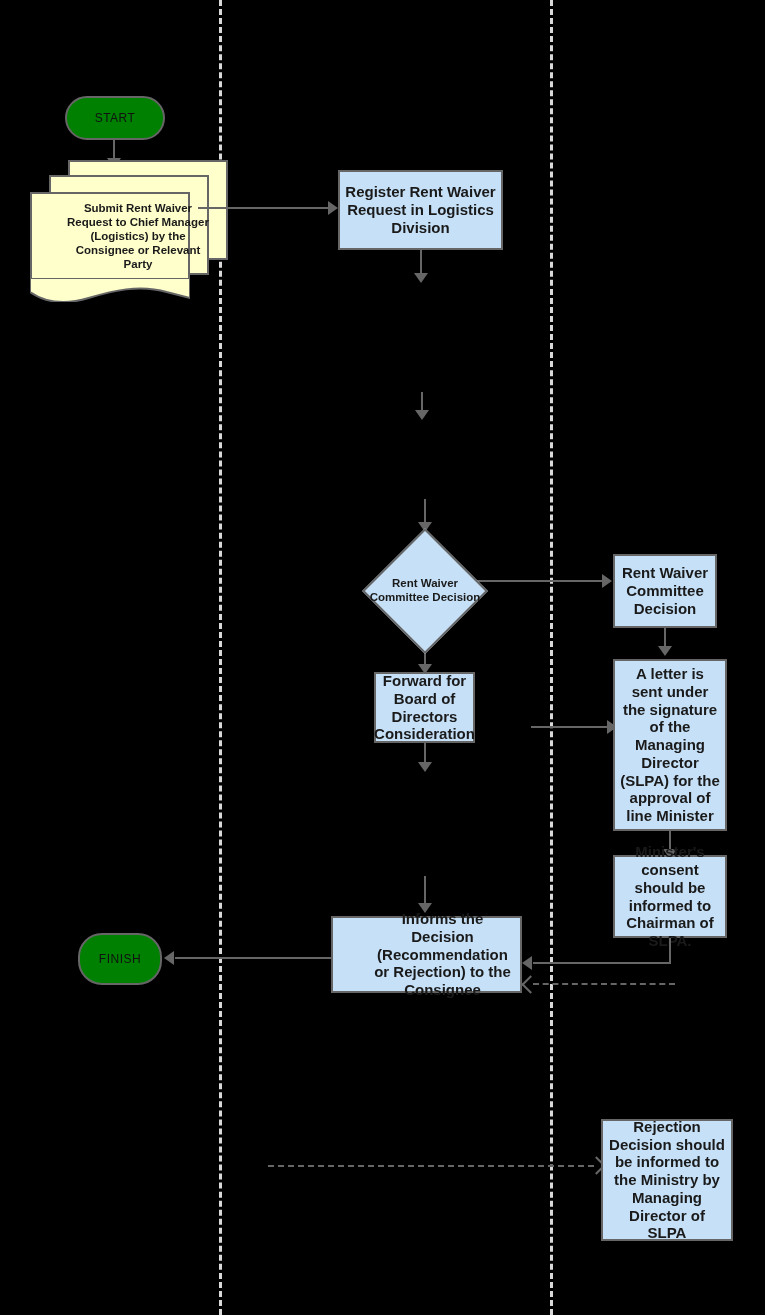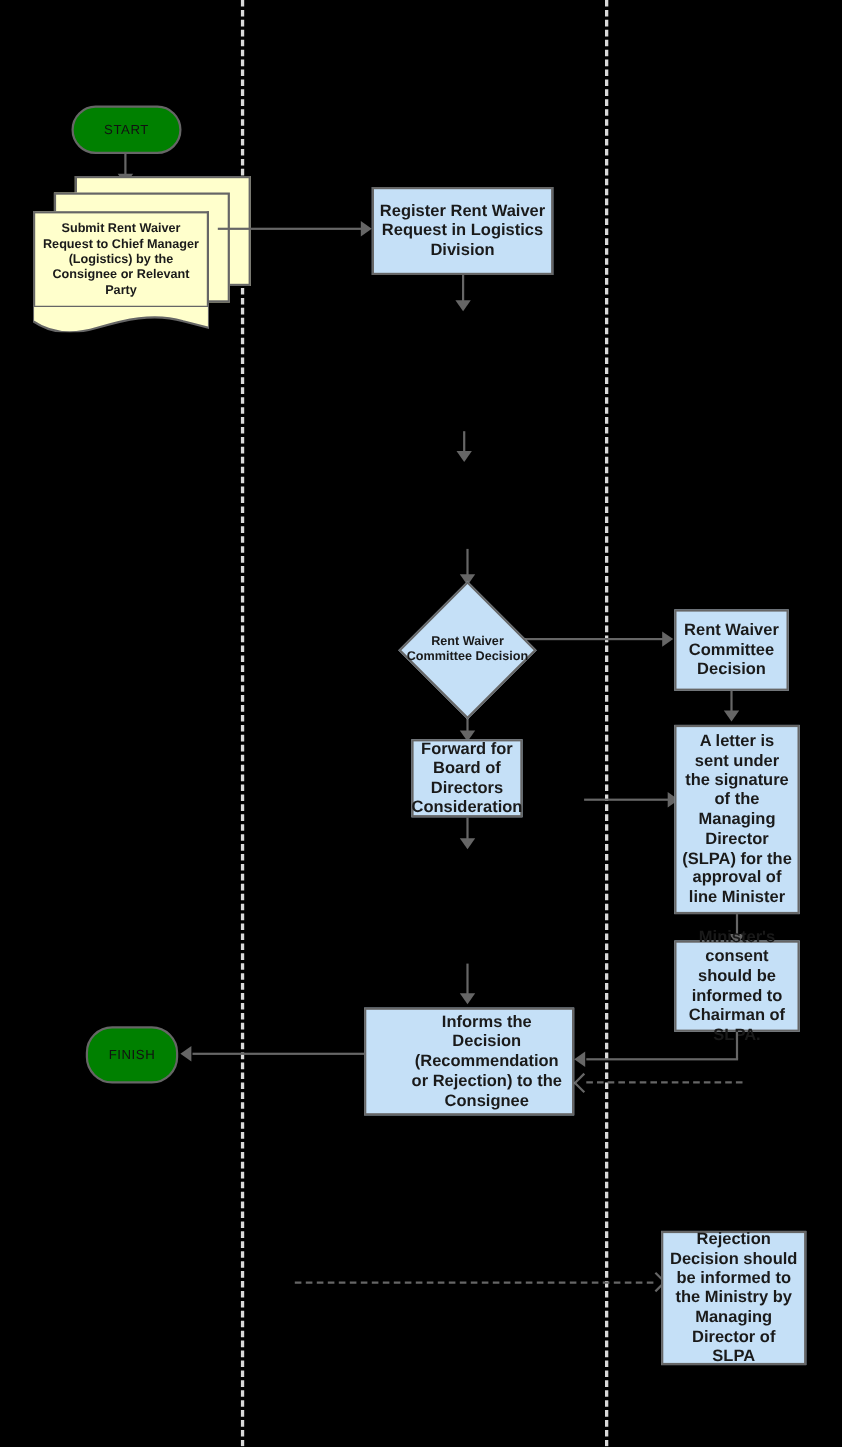--- a/index.html
+++ b/index.html
@@ -45,21 +45,21 @@
     position:absolute;background:#ffffcc;border:2px solid #666666;
     box-sizing:border-box;
   }
   .docsheet.wave{
     border-bottom:none;
   }
   .docwave{position:absolute;left:-2px;bottom:-22px;width:calc(100% + 4px);height:24px;}
   .doctext{
     position:absolute;z-index:9;display:flex;align-items:center;justify-content:center;
     text-align:center;font-size:11.5px;font-weight:bold;color:#1a1a1a;line-height:1.22;
-    padding:0 6px;box-sizing:border-box;
+    padding:0 6px;box-sizing:border-box;margin-left:28px;
   }
 
   
   .conn{position:absolute;background:#666666;}
   .conn.h{height:2px;}
   .conn.v{width:2px;}
   .conn.dash-h{
     height:0;background:transparent;border-top:2px dashed #666666;
   }
   .arrowhead{position:absolute;width:0;height:0;}
@@ -159,21 +159,21 @@
     <span>Minister's consent should be informed to Chairman of SLPA.</span>
   </div>
 
   <div class="conn v" style="left:669px;top:938px;height:25px;"></div>
   <div class="conn h" style="left:533px;top:962px;width:138px;"></div>
   <div class="arrowhead ah-left" style="left:522px;top:956px;"></div>
 
   <div class="conn dash-h" style="left:533px;top:983px;width:142px;"></div>
   <div class="ah-open" style="left:524px;top:978px;transform:rotate(135deg);"></div>
 
-  <div class="node proc" style="left:331px;top:916px;width:191px;height:98px;padding-left:37px;">
+  <div class="node proc" style="left:331px;top:916px;width:191px;height:77px;padding-left:37px;">
     <span>Informs the Decision (Recommendation or Rejection) to the Consignee</span>
   </div>
 
   <div class="conn h" style="left:175px;top:957px;width:156px;"></div>
   <div class="arrowhead ah-left" style="left:164px;top:951px;"></div>
 
   <div class="node terminator" style="left:78px;top:933px;width:84px;height:52px;justify-content:center;">
     <span>FINISH</span>
   </div>
 

